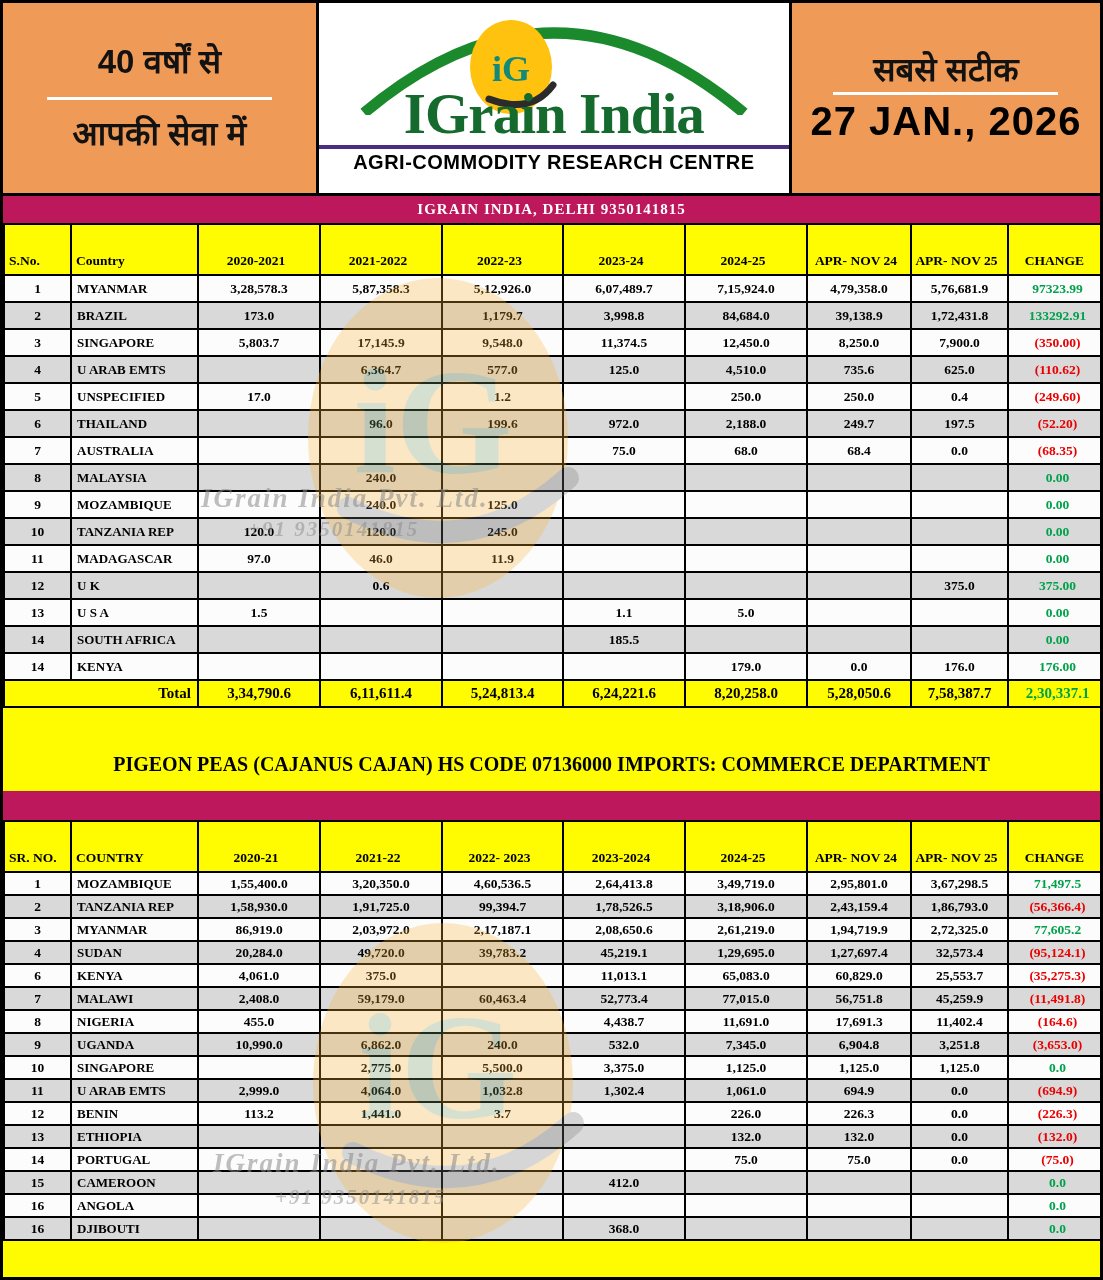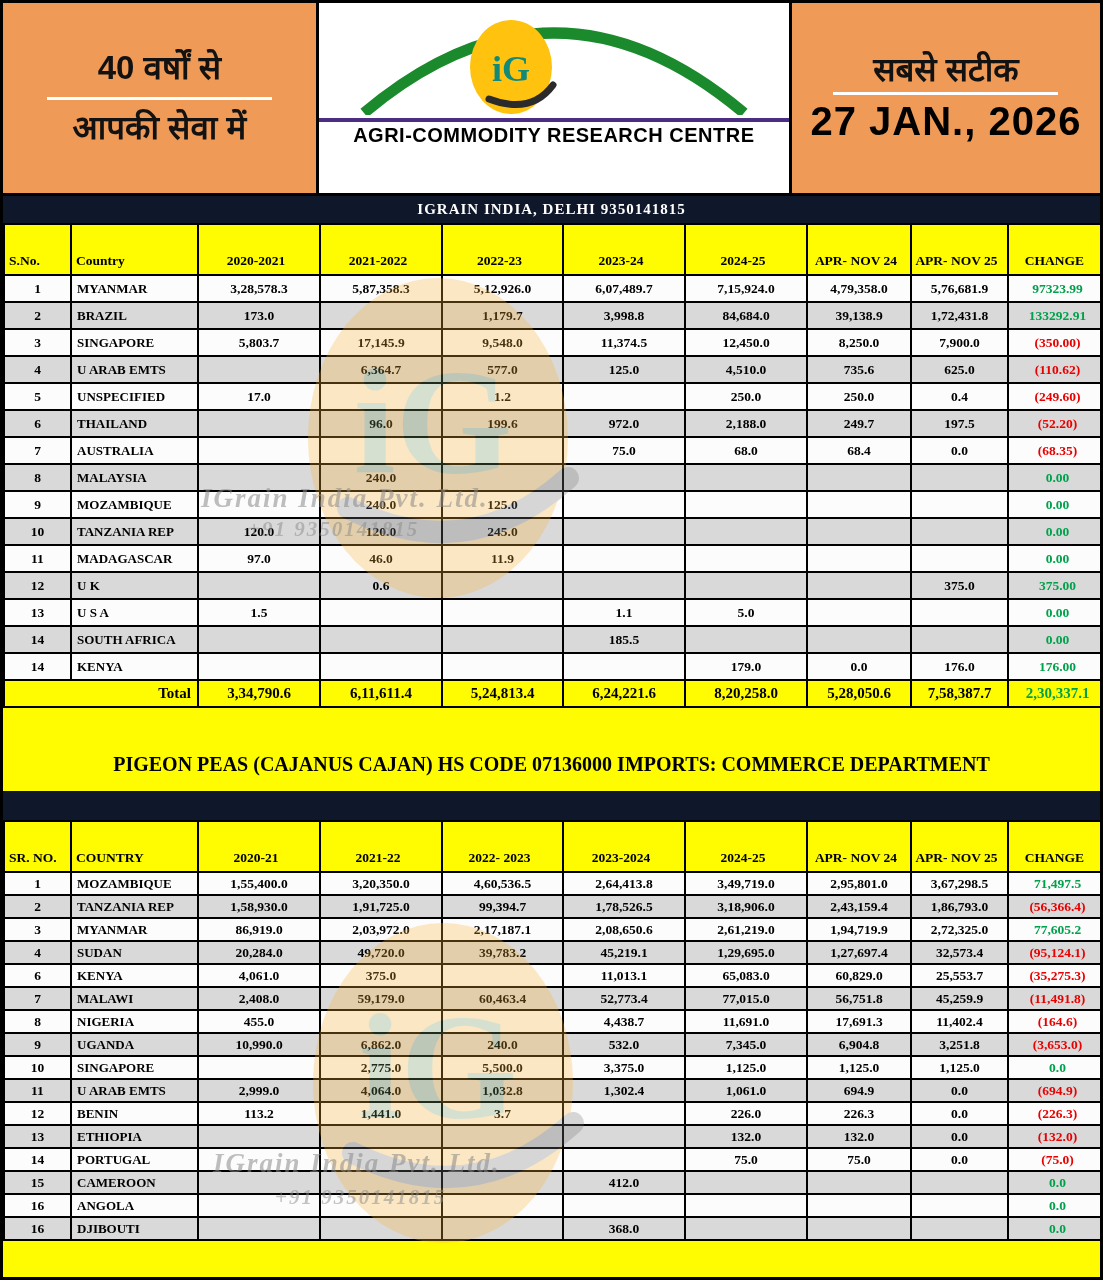--- a/index.html
+++ b/index.html
@@ -3,34 +3,34 @@
 <meta charset="utf-8">
 <style>
   html,body{margin:0;padding:0;background:#555;}
   #page{width:1103px;height:1280px;margin:0 auto;border:3px solid #000;box-sizing:border-box;
         background:#FFFB00;position:relative;overflow:hidden;
         font-family:"Liberation Serif",serif;}
   
   #hdr{display:flex;height:190px;border-bottom:3px solid #000;background:#fff;}
   .hbox{box-sizing:border-box;}
   #hdr-left{width:338px;background:#EF9A57;border-right:3px solid #000;display:flex;flex-direction:column;
-            align-items:center;justify-content:center;gap:10px;}
+            align-items:center;justify-content:center;gap:16px;}
   #hdr-right{width:333px;background:#EF9A57;border-left:3px solid #000;display:flex;flex-direction:column;
              align-items:center;justify-content:center;gap:4px;}
   #hdr-center{flex:1;background:#fff;display:flex;flex-direction:column;align-items:center;justify-content:flex-start;padding-top:8px;}
   .hindi{font-family:"Liberation Sans",sans-serif;font-weight:bold;font-size:33px;color:#121212;line-height:1.1;}
   .wline{height:3px;background:#fff;width:225px;}
   #date-txt{font-family:"Liberation Sans",sans-serif;font-weight:bold;font-size:40px;color:#000;letter-spacing:1px;}
   #brand{font-size:57px;font-weight:bold;color:#156B2E;letter-spacing:-1px;line-height:1;margin-top:-30px;position:relative;z-index:2;}
   #purpline{width:470px;height:4px;background:#4B2E83;margin:3px 0 2px 0;}
   #tagline{font-family:"Liberation Sans",sans-serif;font-size:20px;font-weight:bold;color:#000000;letter-spacing:.5px;}
   
   .sec-title{height:54px;display:flex;align-items:center;justify-content:center;
              font-size:20px;font-weight:bold;color:#000;background:#FFFB00;}
-  .black-bar{height:27px;background:#0f172a;color:#fff;display:flex;align-items:center;justify-content:center;
+  .black-bar{height:27px;background:#be185d;color:#fff;display:flex;align-items:center;justify-content:center;
              font-size:15px;font-weight:bold;letter-spacing:1px;}
   #bar2{height:29px;}
   #spacer{height:29px;background:#FFFB00;}
   
   table{border-collapse:collapse;table-layout:fixed;width:100%;background:#FCFCFC;position:relative;z-index:1;}
   col.c-sno{width:67px;}  col.c-cty{width:127px;}
   col.c-y1{width:122px;}  col.c-y2{width:122px;} col.c-y3{width:121px;}
   col.c-y4{width:122px;}  col.c-y5{width:122px;}
   col.c-a1{width:104px;}  col.c-a2{width:97px;}  col.c-chg{width:99px;}
   th,td{border:2px solid #000;font-weight:bold;overflow:hidden;}
@@ -59,20 +59,21 @@
       <div class="wline"></div>
       <div class="hindi">आपकी सेवा में</div>
     </div>
     <div id="hdr-center" class="hbox">
       <svg width="430" height="104" viewBox="0 0 430 104">
         <path d="M25 102 Q215 -58 405 102" fill="none" stroke="#1B8A2D" stroke-width="11"></path>
         <ellipse cx="172" cy="56" rx="41" ry="47" fill="#FFC20E"></ellipse>
         <path d="M150 88 q42 16 64 -14" fill="none" stroke="#2b2b2b" stroke-width="7" stroke-linecap="round"></path>
         <text x="172" y="70" font-size="36" font-weight="bold" text-anchor="middle" fill="#128A7A" font-family="Liberation Serif, serif">iG</text>
       </svg>
+      <div id="brand">IGrain India</div>
       <div id="purpline"></div>
       <div id="tagline">AGRI-COMMODITY RESEARCH CENTRE</div>
     </div>
     <div id="hdr-right" class="hbox">
       <div class="hindi">सबसे सटीक</div>
       <div class="wline"></div>
       <div id="date-txt">27 JAN., 2026</div>
     </div>
   </div>
 

